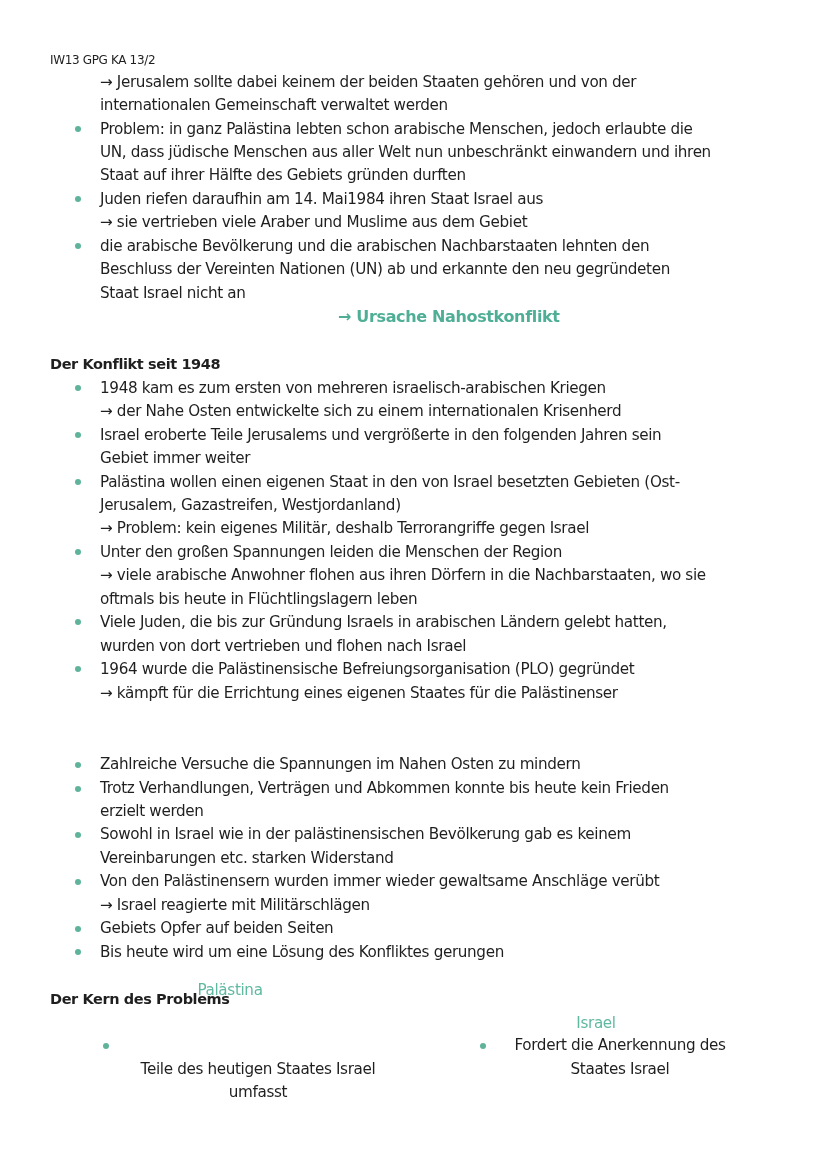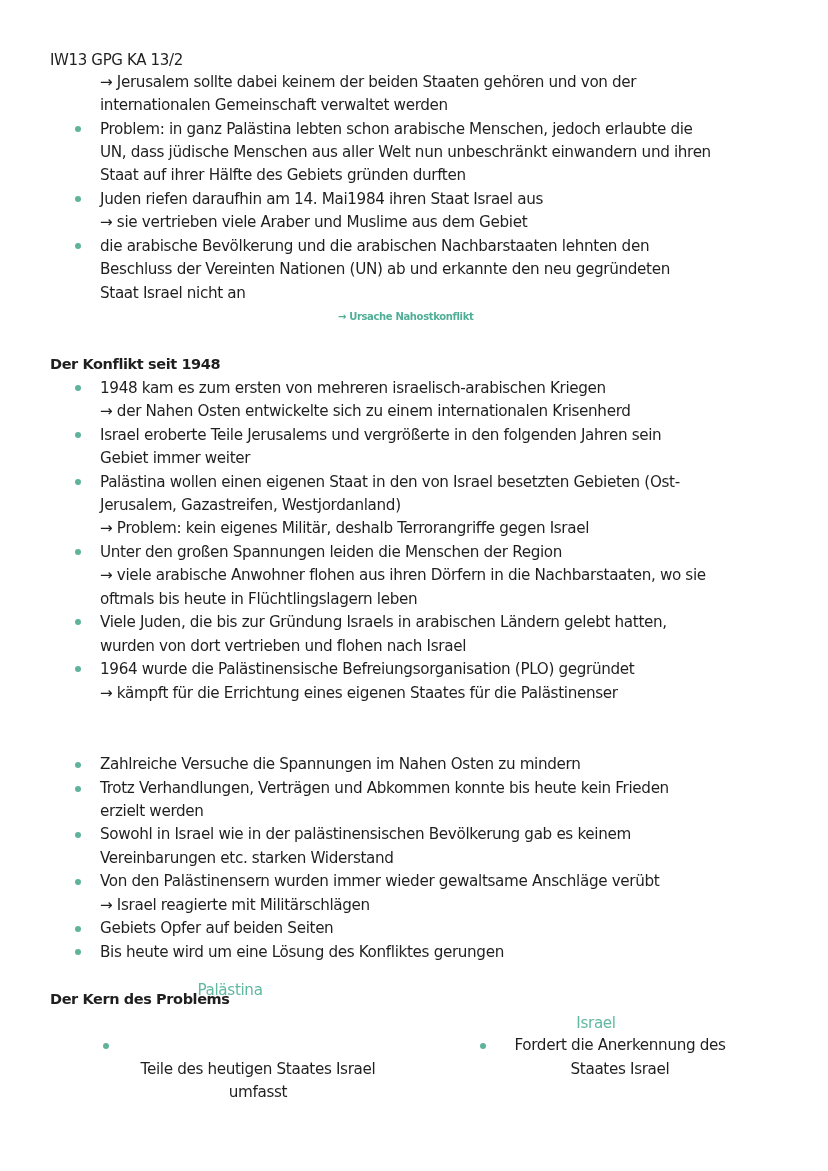--- a/index.html
+++ b/index.html
@@ -19,42 +19,42 @@
     }
     .page {
       position: absolute;
       left: 0; top: 0;
       width: 828px; height: 1171px;
     }
     .header-label {
       position: absolute;
       left: 50px;
       top: 50px;
-      font-size: 15px;
+      font-size: 12px;
       line-height: 20px;
       text-align: center;
     }
     .line {
       position: absolute;
       line-height: 22px;
       white-space: nowrap;
     }
     .txt { left: 100px; }
     .bullet {
       position: absolute;
       left: 75px;
       width: 6px;
       height: 6px;
       border-radius: 50%;
       background: #5fb39a;
     }
     .accent {
       color: #4fae96;
       font-weight: bold;
-      font-size: 10px;
+      font-size: 16px;
     }
     .heading {
       position: absolute;
       left: 50px;
       font-weight: bold;
       font-size: 14.5px;
       letter-spacing: -0.4px;
       line-height: 20px;
     }
     .col-title {
@@ -87,21 +87,21 @@
   <div class="line txt" style="top:211px">→ sie vertrieben viele Araber und Muslime aus dem Gebiet</div>
   <span class="bullet" style="top:243px"></span>
   <div class="line txt" style="top:235px">die arabische Bevölkerung und die arabischen Nachbarstaaten lehnten den</div>
   <div class="line txt" style="top:258px">Beschluss der Vereinten Nationen (UN) ab und erkannte den neu gegründeten</div>
   <div class="line txt" style="top:282px">Staat Israel nicht an</div>
   <div class="line accent" style="top:306px; left:338px">→ Ursache Nahostkonflikt</div>
 
   <div class="heading" style="top:354px">Der Konflikt seit 1948</div>
   <span class="bullet" style="top:385px"></span>
   <div class="line txt" style="top:377px">1948 kam es zum ersten von mehreren israelisch-arabischen Kriegen</div>
-  <div class="line txt" style="top:400px">→ der Nahen Osten entwickelte sich zu einem internationalen Krisenherd</div>
+  <div class="line txt" style="top:400px">→ der Nahe Osten entwickelte sich zu einem internationalen Krisenherd</div>
   <span class="bullet" style="top:432px"></span>
   <div class="line txt" style="top:424px">Israel eroberte Teile Jerusalems und vergrößerte in den folgenden Jahren sein</div>
   <div class="line txt" style="top:447px">Gebiet immer weiter</div>
   <span class="bullet" style="top:479px"></span>
   <div class="line txt" style="top:471px">Palästina wollen einen eigenen Staat in den von Israel besetzten Gebieten (Ost-</div>
   <div class="line txt" style="top:494px">Jerusalem, Gazastreifen, Westjordanland)</div>
   <div class="line txt" style="top:517px">→ Problem: kein eigenes Militär, deshalb Terrorangriffe gegen Israel</div>
   <span class="bullet" style="top:549px"></span>
   <div class="line txt" style="top:541px">Unter den großen Spannungen leiden die Menschen der Region</div>
   <div class="line txt" style="top:564px">→ viele arabische Anwohner flohen aus ihren Dörfern in die Nachbarstaaten, wo sie</div>

